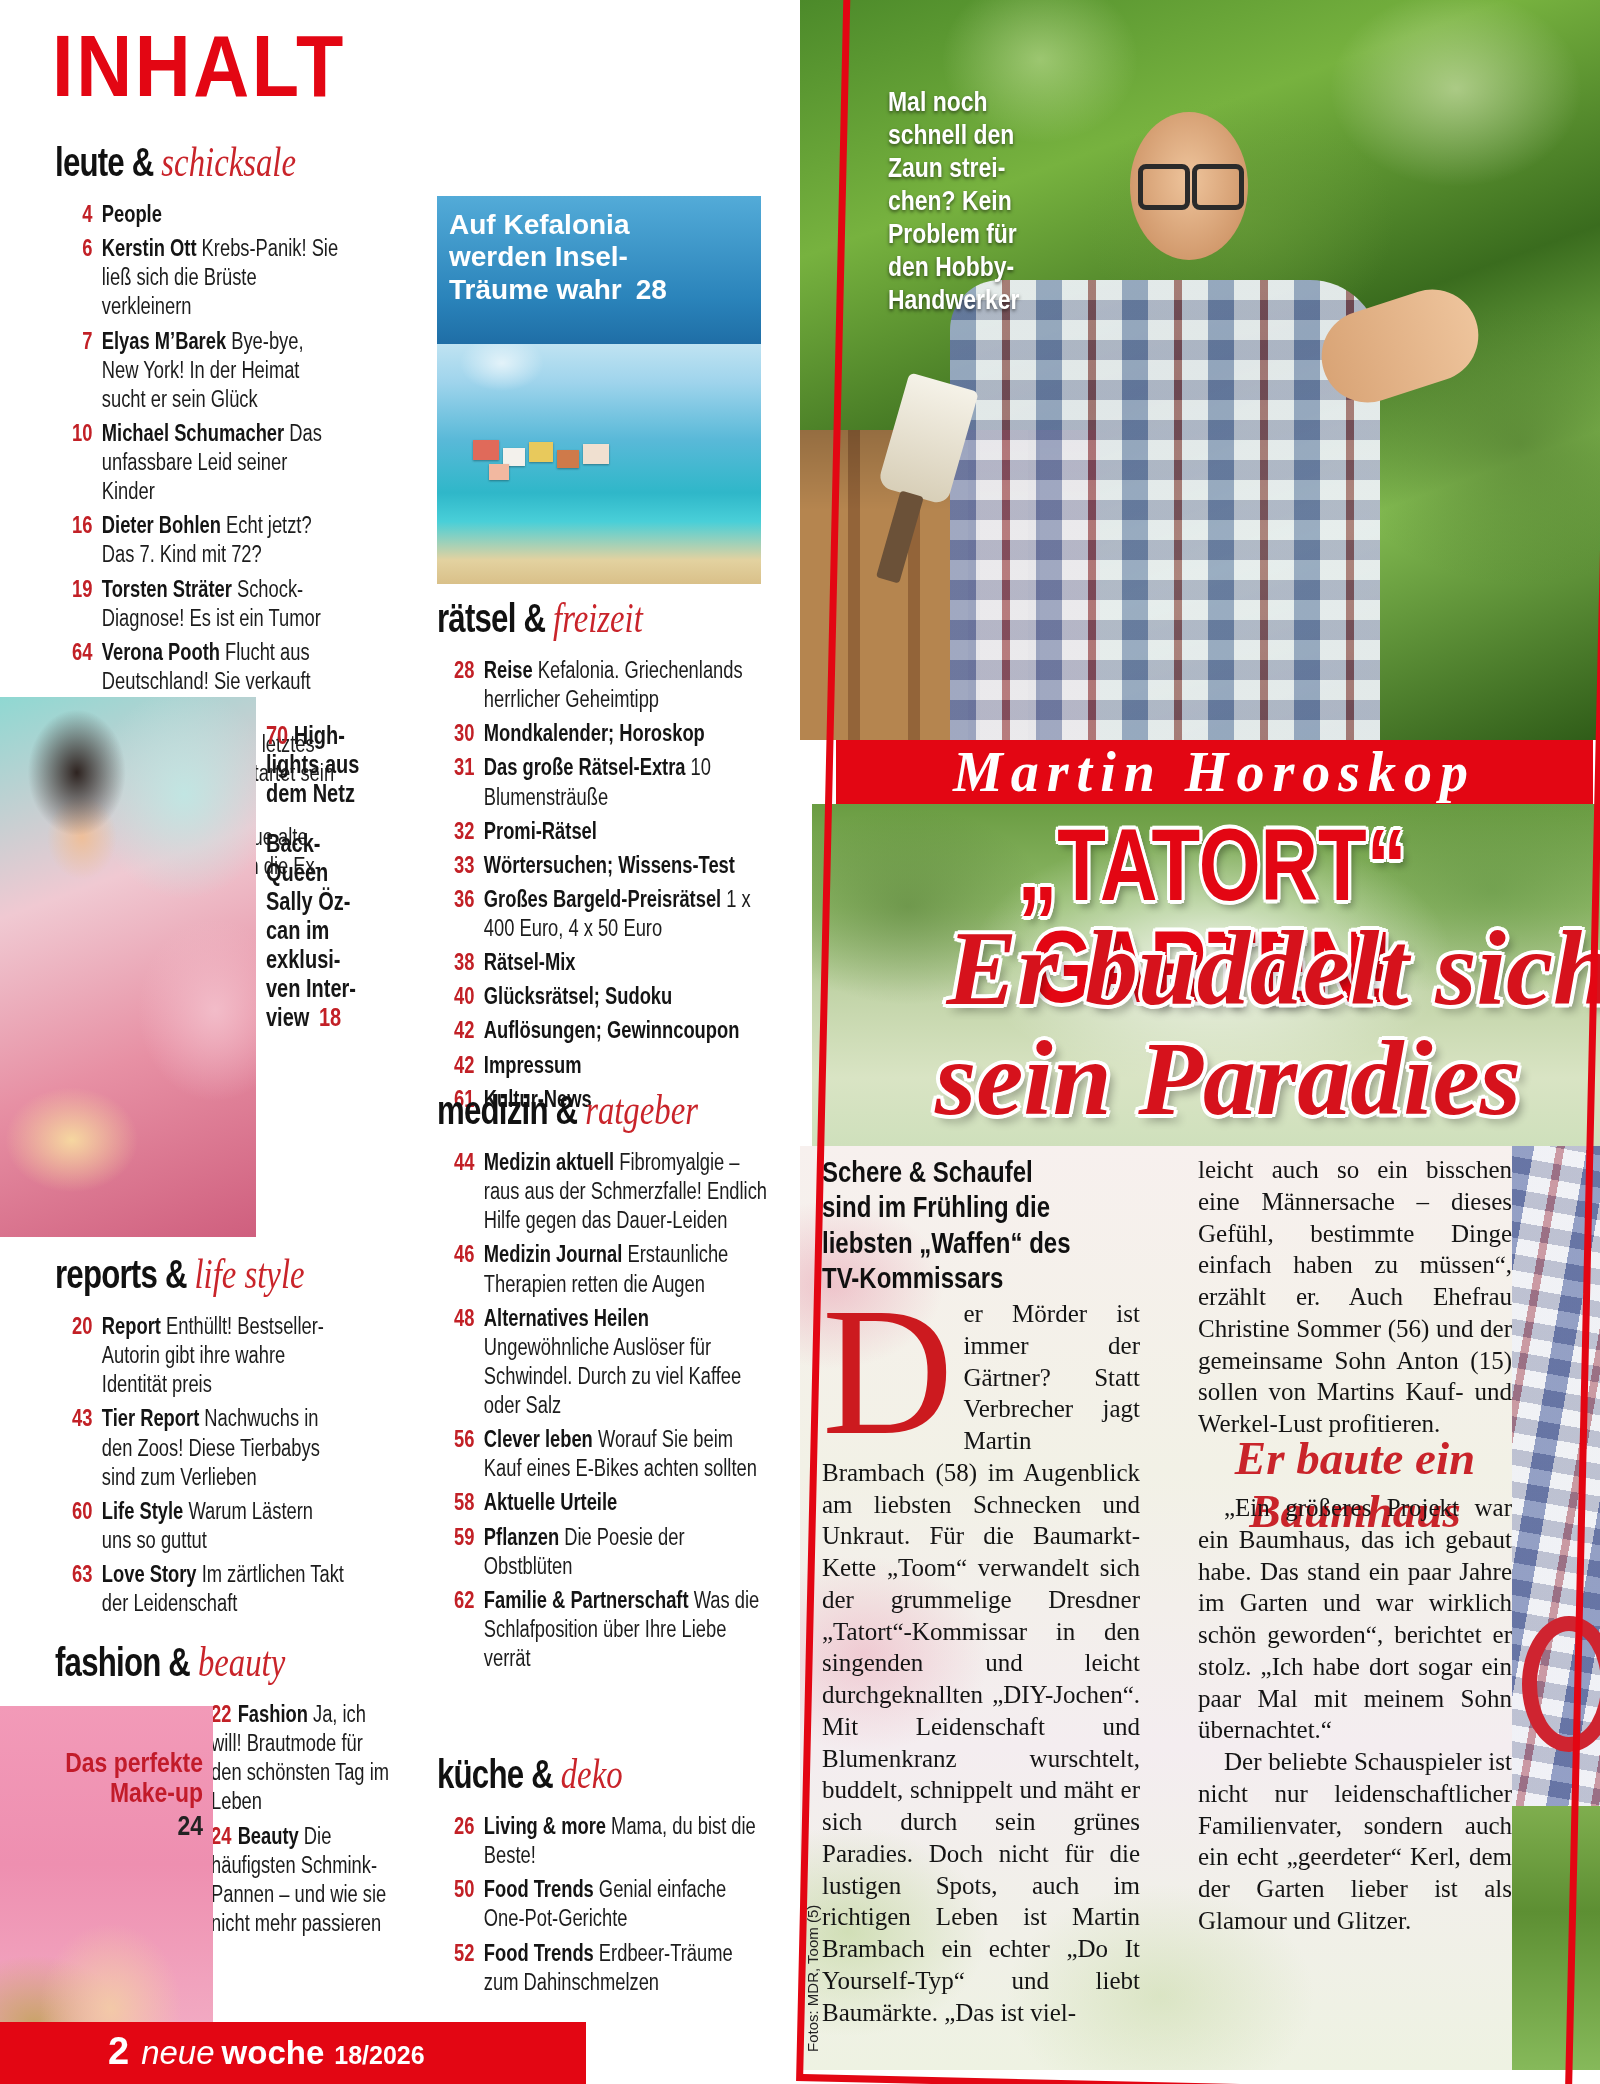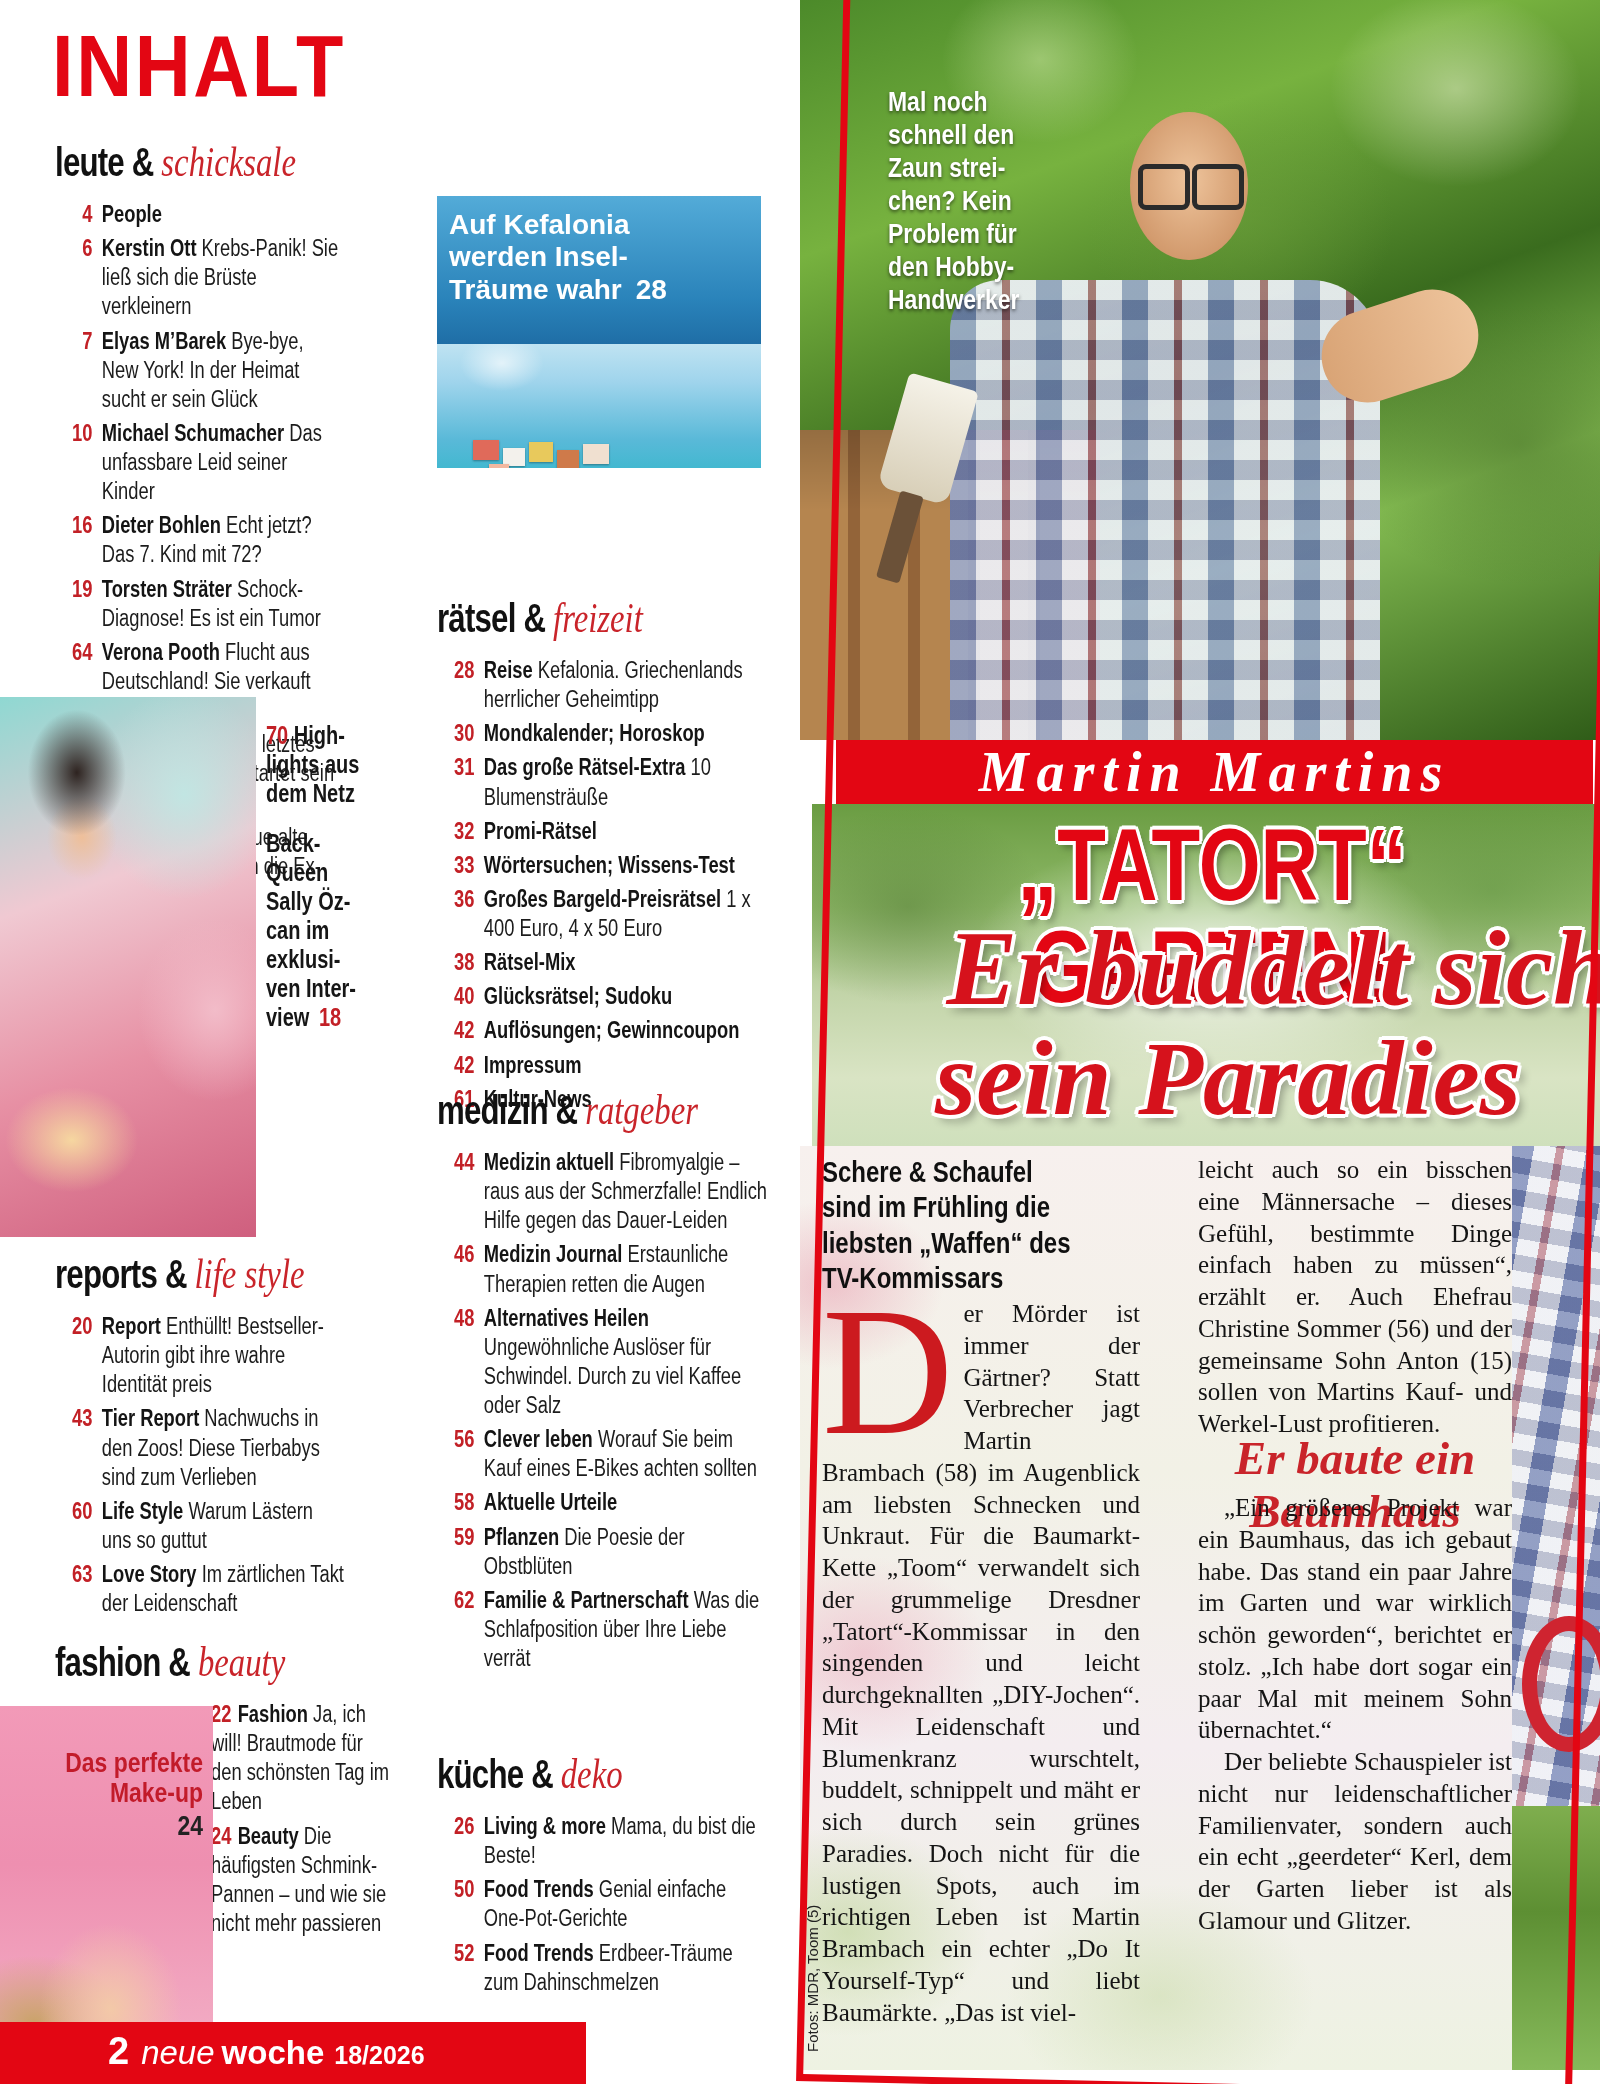--- a/index.html
+++ b/index.html
@@ -43,21 +43,21 @@
   #makeup-cap .mk-page{display:block;color:#222;font-weight:800;margin-top:2px;}
   
   #footer-bar{position:absolute;left:0;top:2022px;width:586px;height:62px;background:#e30613;
               display:flex;align-items:baseline;padding-left:108px;box-sizing:border-box;
               color:#fff;padding-top:8px;}
   #f-num{font-size:38px;font-weight:800;margin-right:12px;}
   #f-mag-light{font-size:33px;font-weight:400;margin-right:7px;font-style:italic;}
   #f-mag-bold{font-size:33px;font-weight:800;margin-right:10px;}
   #f-issue{font-size:25px;font-weight:800;}
   
-  #kef-box{position:absolute;left:437px;top:196px;width:324px;height:272px;overflow:hidden;}
+  #kef-box{position:absolute;left:437px;top:196px;width:324px;height:388px;overflow:hidden;}
   #kef-cap{position:relative;height:148px;box-sizing:border-box;padding:13px 12px;
            background:linear-gradient(180deg,#53abd8 0%,#2a83ba 70%,#1f6ea6 100%);
            color:#fff;font-weight:800;font-size:28px;line-height:1.16;white-space:pre-line;
            transform-origin:0 0;}
   .kef-page{margin-left:14px;font-weight:800;}
   #kef-photo{position:relative;height:240px;
     background:
       radial-gradient(60px 40px at 20% 8%, rgba(255,255,255,.65), rgba(255,255,255,0) 70%),
       linear-gradient(180deg,#bfe3f2 0%,#9fd4ec 16%,#59b9d8 40%,#2fb7c9 62%,#49cfd8 74%,#e3d2a0 90%,#d9c089 100%);}
   .house{position:absolute;box-shadow:0 1px 2px rgba(0,0,0,.35);}
@@ -378,21 +378,21 @@
   </div>
   <div id="feature-caption">Mal noch
 schnell den
 Zaun strei-
 chen? Kein
 Problem für
 den Hobby-
 Handwerker</div>
 
   <div id="banner">
-    <span>Martin Martins</span>
+    <span>Martin Horoskop</span>
   </div>
 
   <div id="headline-zone">
     <div id="hl-top" class="outline-w">„TATORT“ GARTEN!</div>
     <div id="hl-2" class="outline-w">Er buddelt sich</div>
     <div id="hl-3" class="outline-w">sein Paradies</div>
   </div>
 
   <div id="article-zone">
     <div id="strip-plaid"></div>

